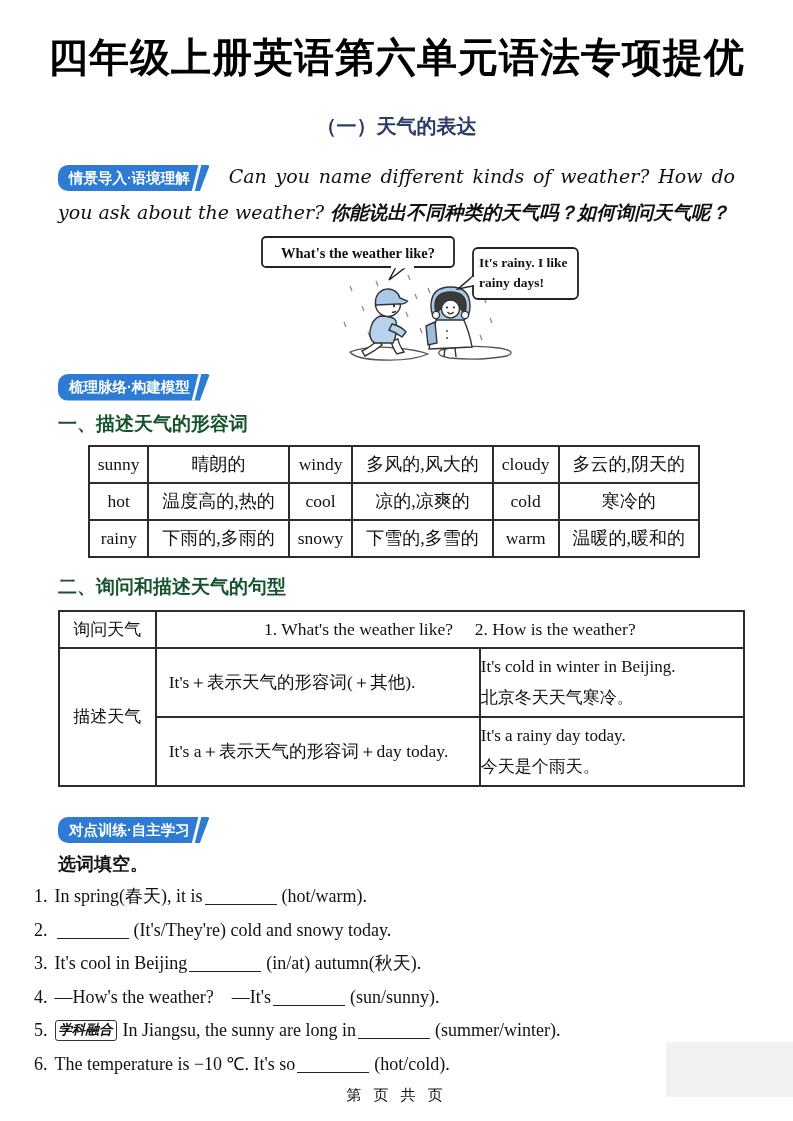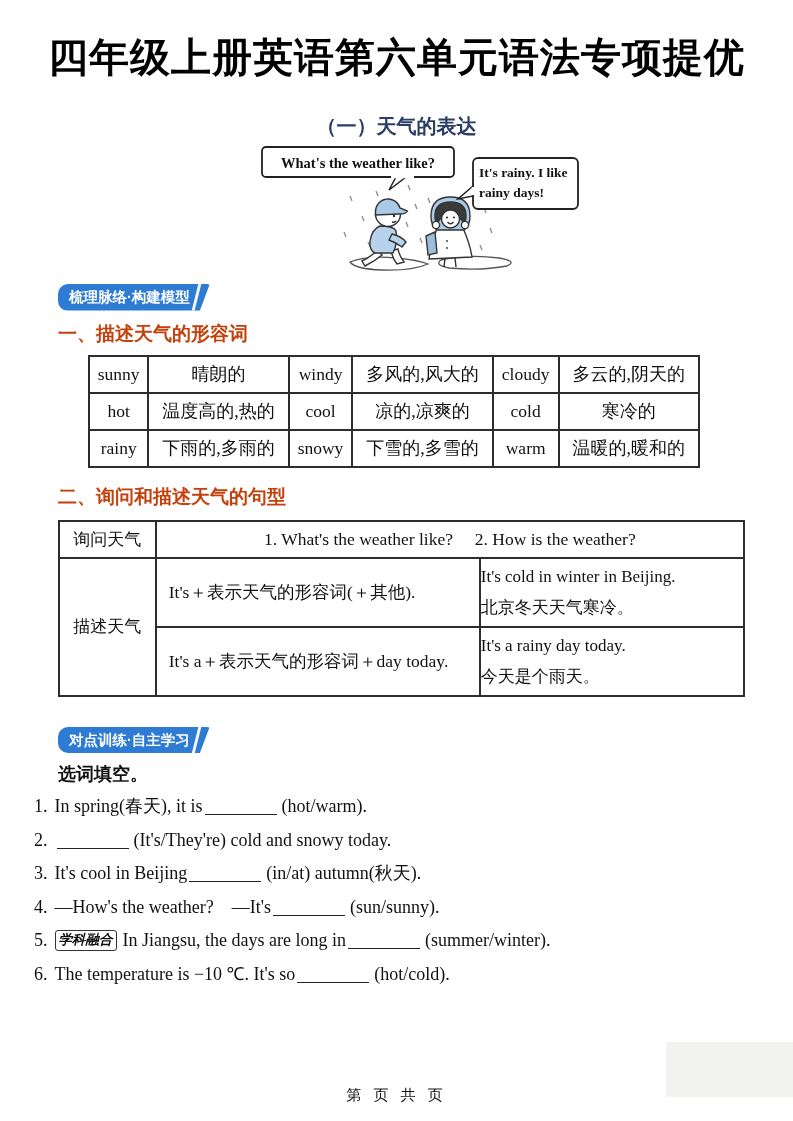--- a/index.html
+++ b/index.html
@@ -68,21 +68,21 @@
     font-weight:600;
     fill:#111;
     stroke:none;
   }
   .sec-badge-row { margin:6px 0 0 58px; }
   .sec-heading {
     margin:10px 0 0 58px;
     font-family:"Liberation Sans", sans-serif;
     font-weight:bold;
     font-size:19px;
-    color:#c2410c;
+    color:#14532d;
   }
   table { border-collapse:collapse; font-size:17px; }
   td { border:2px solid #2d2d2d; text-align:center; padding:2px 4px; }
   .t1 { margin:8px 0 0 88px; width:612px; }
   .t1 td { height:37px; }
   .t1 .en { font-family:"Liberation Serif", serif; font-size:17.5px; }
   .t1 .zh { font-size:18px; }
   .t2 { margin:10px 0 0 58px; width:687px; }
   .t2 .lbl { width:97px; font-size:17px; }
   .t2 .r1 { height:37px; text-align:center; font-size:17.5px; }
@@ -135,20 +135,25 @@
 </style>
 </head>
 <body>
 
 <div class="page">
 
   <div class="main-title">四年级上册英语第六单元语法专项提优</div>
 
   <div class="subtitle">（一）天气的表达</div>
 
+  <div class="intro">
+    <span class="badge">情景导入·语境理解</span>
+    <span>Can you name different kinds of weather? How do you ask about the weather?</span>
+    <span class="zh">你能说出不同种类的天气吗？如何询问天气呢？</span>
+  </div>
 
   <div class="illus-wrap">
     <svg class="illus-svg" width="345" height="130" viewBox="0 0 345 130">
 
       <g stroke="#8a8a8a" stroke-width="1.3">
         <line x1="112" y1="52" x2="114" y2="57"></line>
           <line x1="124" y1="72" x2="126" y2="77"></line>
         <line x1="106" y1="88" x2="108" y2="93"></line>
           <line x1="138" y1="47" x2="140" y2="52"></line>
         <line x1="170" y1="41" x2="172" y2="46"></line>
@@ -279,20 +284,20 @@
     <span class="badge">对点训练·自主学习</span>
   </div>
 
   <div class="instruction">选词填空。</div>
 
   <div class="ex-list">
       <div class="ex-line"><span class="num">1.</span><span>In spring(春天), it is</span><span class="blank"></span><span>(hot/warm).</span></div>
       <div class="ex-line"><span class="num">2.</span><span class="blank"></span><span>(It's/They're) cold and snowy today.</span></div>
       <div class="ex-line"><span class="num">3.</span><span>It's cool in Beijing</span><span class="blank"></span><span>(in/at) autumn(秋天).</span></div>
       <div class="ex-line"><span class="num">4.</span><span>—How's the weather? —It's</span><span class="blank"></span><span>(sun/sunny).</span></div>
-      <div class="ex-line"><span class="num">5.</span><span class="tag-box">学科融合</span><span>In Jiangsu, the days are long in</span><span class="blank"></span><span>(summer/winter).</span></div>
+      <div class="ex-line"><span class="num">5.</span><span class="tag-box">学科融合</span><span>In Jiangsu, the sunny are long in</span><span class="blank"></span><span>(summer/winter).</span></div>
       <div class="ex-line"><span class="num">6.</span><span>The temperature is −10 ℃. It's so</span><span class="blank"></span><span>(hot/cold).</span></div>
     </div>
 
   <div class="footer">第 页 共 页</div>
 
   <div class="scan-artifact"></div>
 </div>
 
 </body></html>

